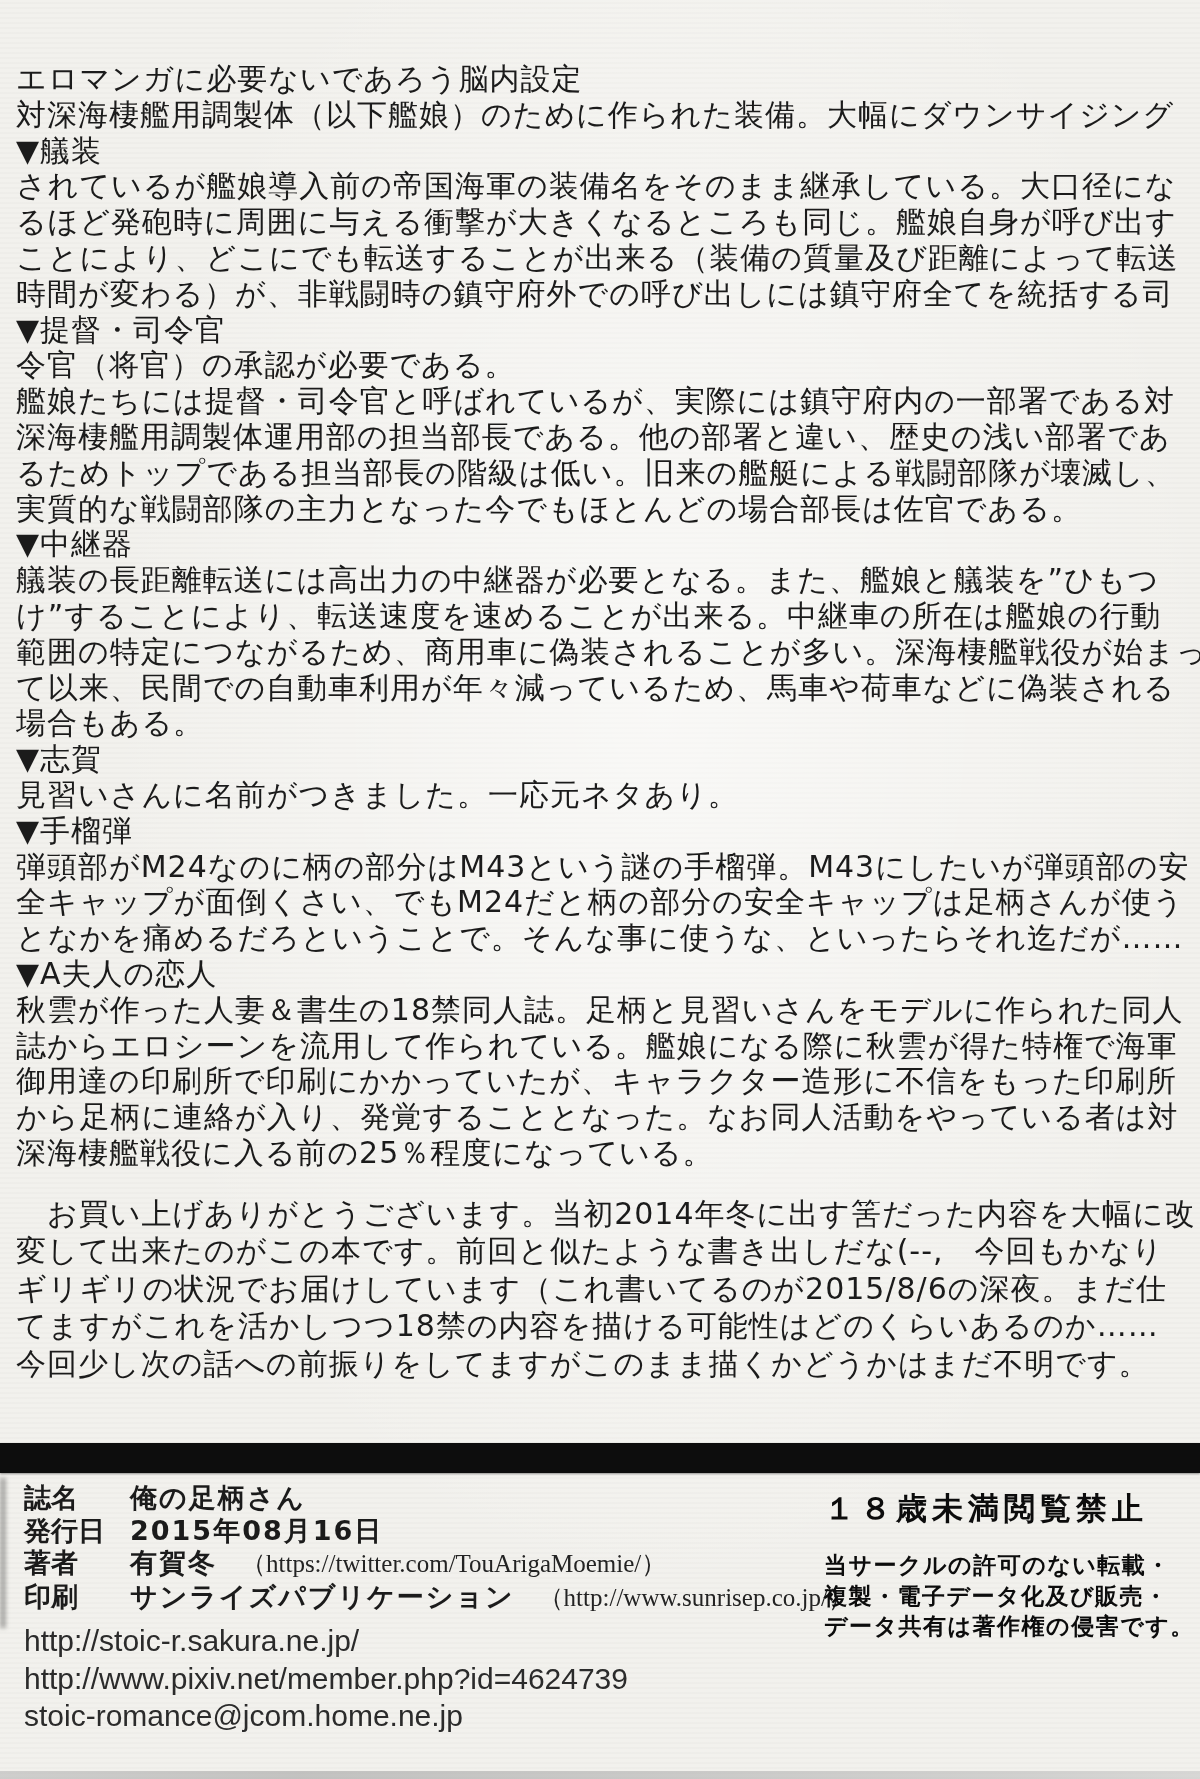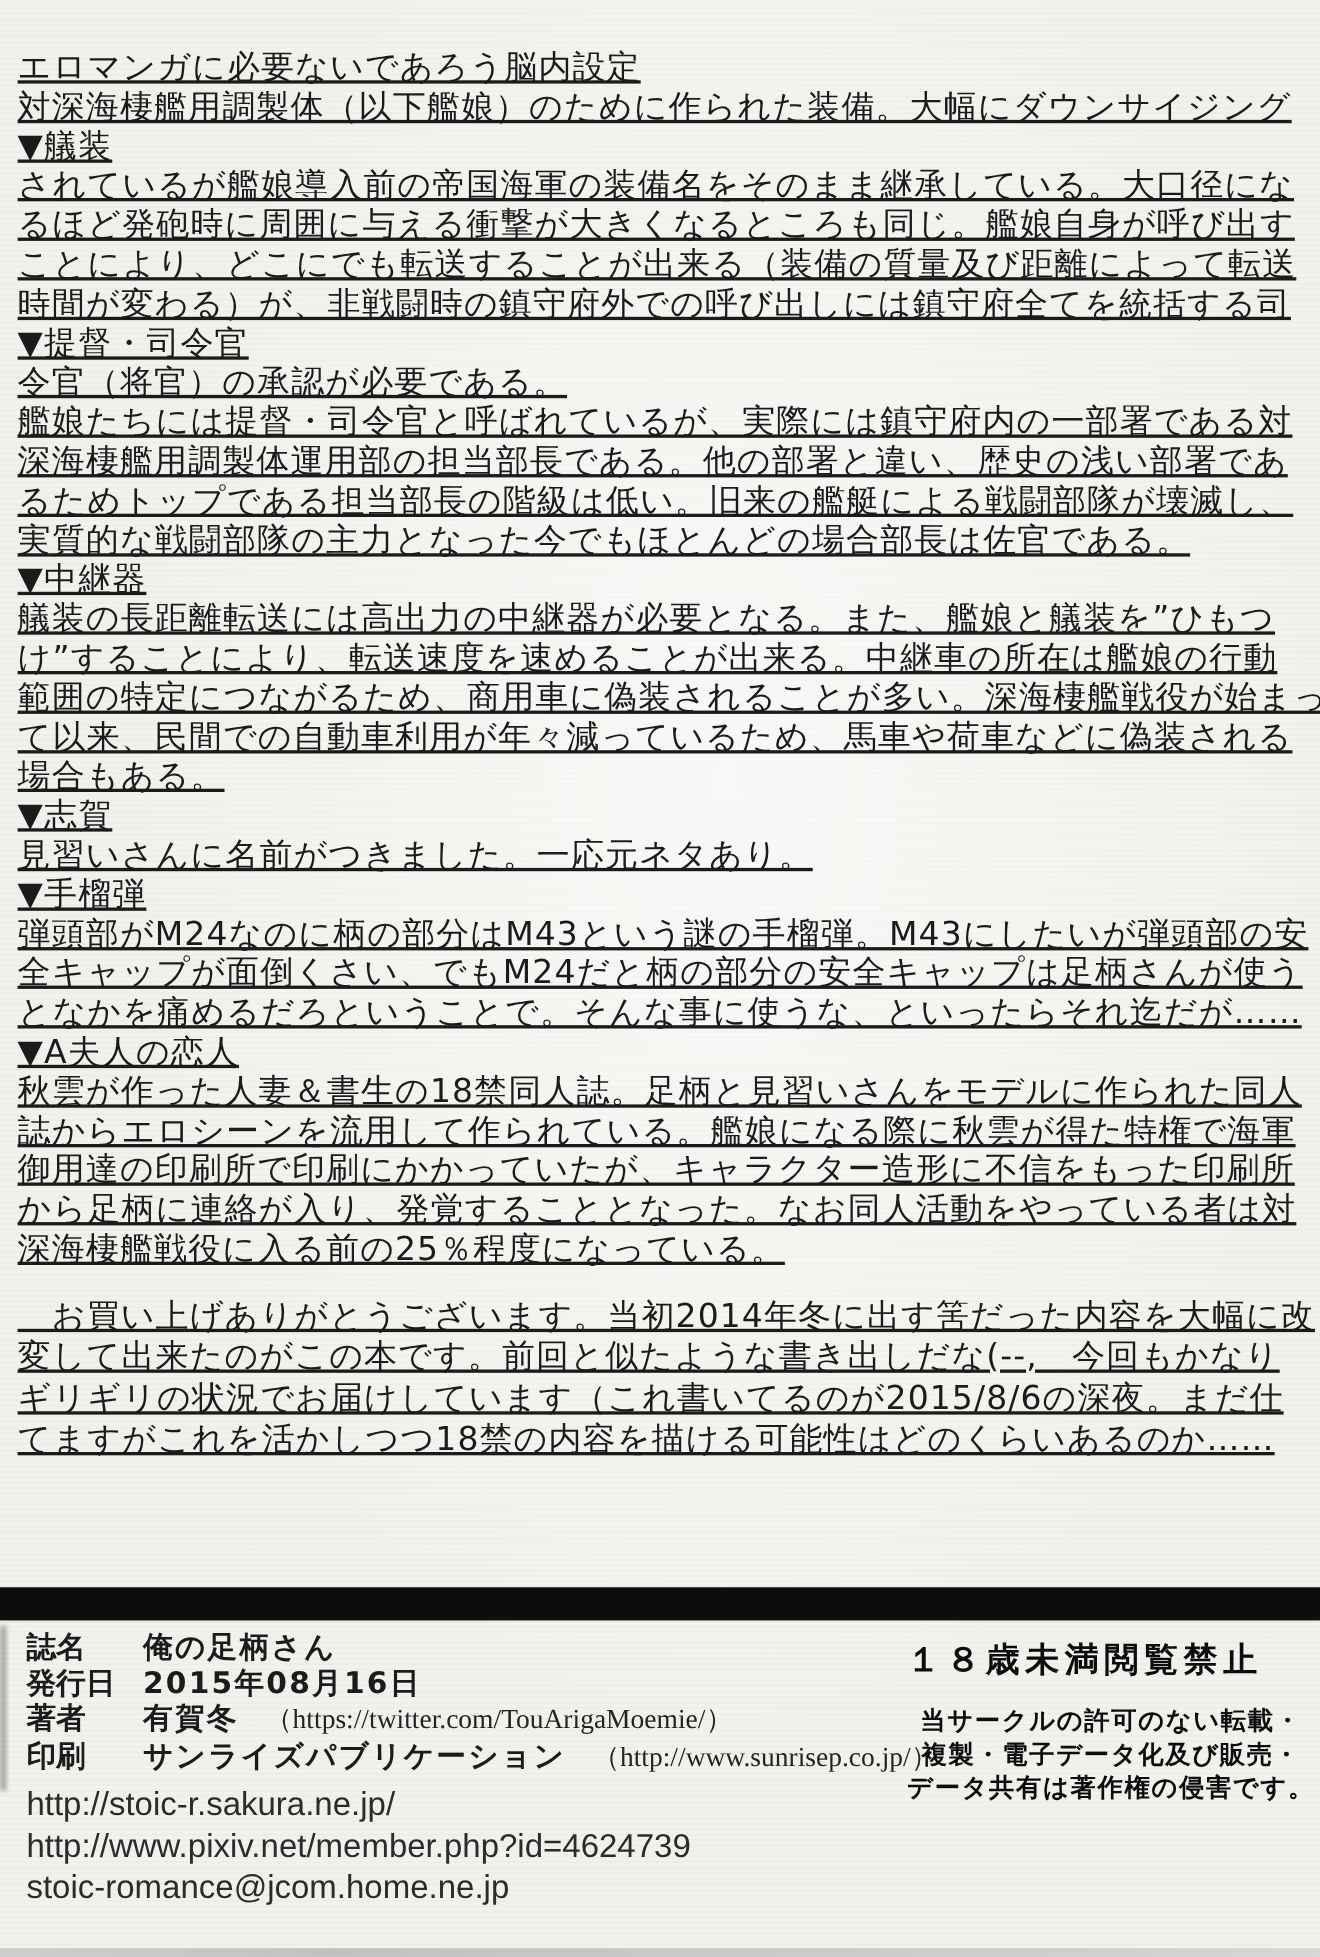--- a/index.html
+++ b/index.html
@@ -8,21 +8,21 @@
     width:1200px;height:1779px;
     margin:0 auto;
     background:#f2f1ed;
     background-image:
       radial-gradient(ellipse at 55% 40%, rgba(255,255,255,.55) 0%, rgba(255,255,255,0) 60%),
       repeating-linear-gradient(0deg, rgba(0,0,0,.015) 0 2px, rgba(0,0,0,0) 2px 5px);
     overflow:hidden;
     font-family:"DejaVu Sans", sans-serif;
     color:#1b1b1b;
   }
-  .textblock{position:absolute;left:16px;top:44px;width:1178px;text-decoration:underline;}
+  .textblock{position:absolute;left:16px;top:61px;width:1178px;}
   .line{
     font-size:30px;
     line-height:35.8px;
     letter-spacing:1px;
     white-space:nowrap;
   }
   .afterword{margin-top:24px;}
   .afterword .line{line-height:37.6px;}
   .divider{
     position:absolute;left:0;top:1443px;width:1200px;height:30px;
@@ -32,21 +32,21 @@
   .colophon{position:absolute;left:24px;top:1482px;width:780px;}
   .c-row{display:flex;align-items:baseline;font-size:27px;line-height:32.5px;font-weight:bold;white-space:nowrap;}
   .c-label{width:106px;flex:0 0 106px;}
   .c-value{letter-spacing:2px;}
   .c-note{font-family:Liberation Serif, serif;font-weight:normal;font-size:25px;letter-spacing:0;margin-left:24px;color:#232323;}
   .c-links{margin-top:8px;font-family:"Liberation Sans", sans-serif;font-size:30px;line-height:37.5px;color:#2b2b2b;}
   .c-links .link-line{white-space:nowrap;}
   .age{position:absolute;left:824px;top:1488px;width:372px;}
   .age-title{font-size:31px;font-weight:bold;letter-spacing:5px;white-space:nowrap;color:#0c0c0c;}
   .age-lines{margin-top:20px;font-size:23px;font-weight:bold;line-height:30.5px;letter-spacing:1.5px;color:#0c0c0c;}
-  .age-lines div{white-space:nowrap;text-align:center;}
+  .age-lines div{white-space:nowrap;}
   .bottom-edge{
     position:absolute;left:0;bottom:0;width:100%;height:8px;
     background:linear-gradient(90deg,#b2b2b2,#9c9c9c 25%,#a9a9a9 55%,#b6b6b6 85%,#c2c2c2);
     opacity:.55;
   }
   .left-smudge{
     position:absolute;left:0;top:1478px;width:6px;height:150px;
     background:rgba(40,40,40,.35);filter:blur(2px);
   }
 </style>
@@ -92,20 +92,21 @@
     <div class="line">誌からエロシーンを流用して作られている。艦娘になる際に秋雲が得た特権で海軍</div>
     <div class="line">御用達の印刷所で印刷にかかっていたが、キャラクター造形に不信をもった印刷所</div>
     <div class="line">から足柄に連絡が入り、発覚することとなった。なお同人活動をやっている者は対</div>
     <div class="line">深海棲艦戦役に入る前の25％程度になっている。</div>
 
     <div class="afterword">
       <div class="line">　お買い上げありがとうございます。当初2014年冬に出す筈だった内容を大幅に改</div>
       <div class="line">変して出来たのがこの本です。前回と似たような書き出しだな(--,　今回もかなり</div>
       <div class="line">ギリギリの状況でお届けしています（これ書いてるのが2015/8/6の深夜。まだ仕</div>
       <div class="line">てますがこれを活かしつつ18禁の内容を描ける可能性はどのくらいあるのか……</div>
+      <div class="line">今回少し次の話への前振りをしてますがこのまま描くかどうかはまだ不明です。</div>
     </div>
   </div>
 
   <div class="divider"></div>
 
   <div class="colophon">
     <div class="c-row">
       <span class="c-label">誌名</span>
       <span class="c-value">俺の足柄さん</span>
     </div>

